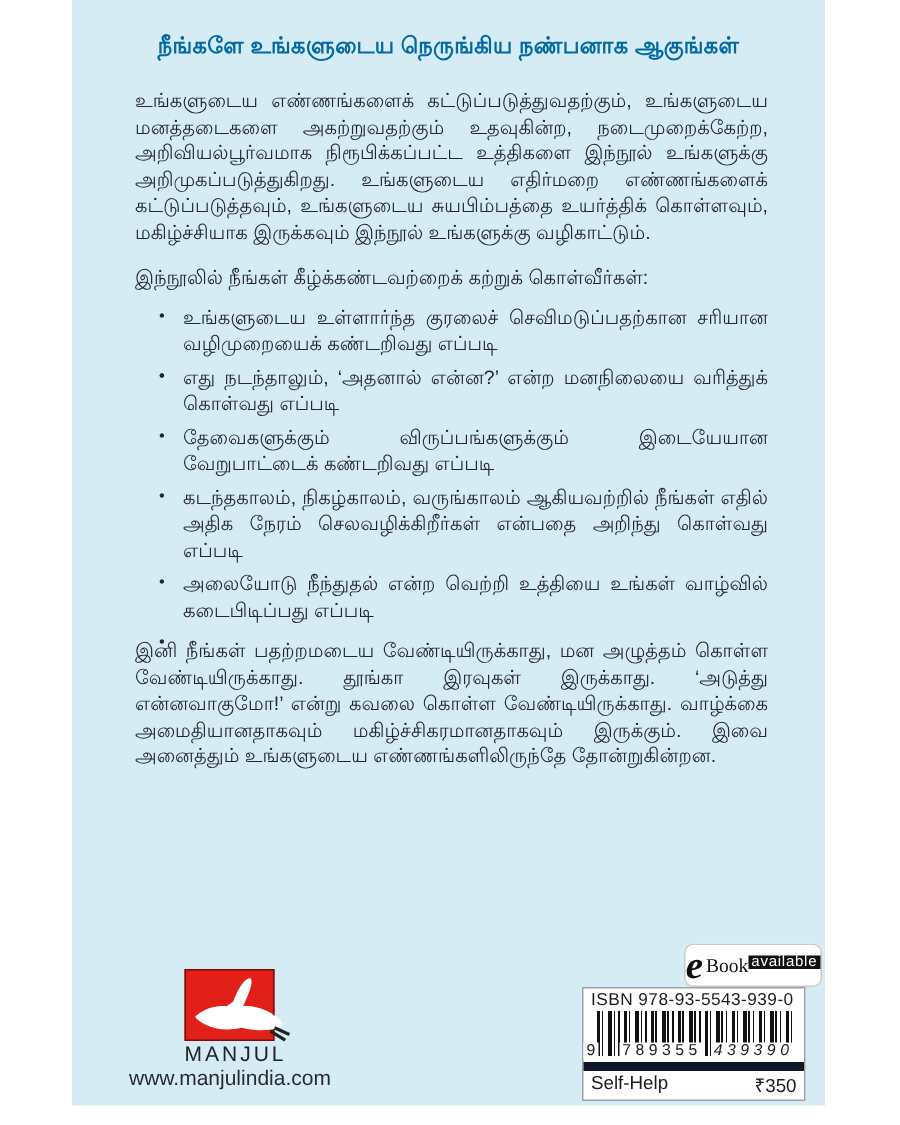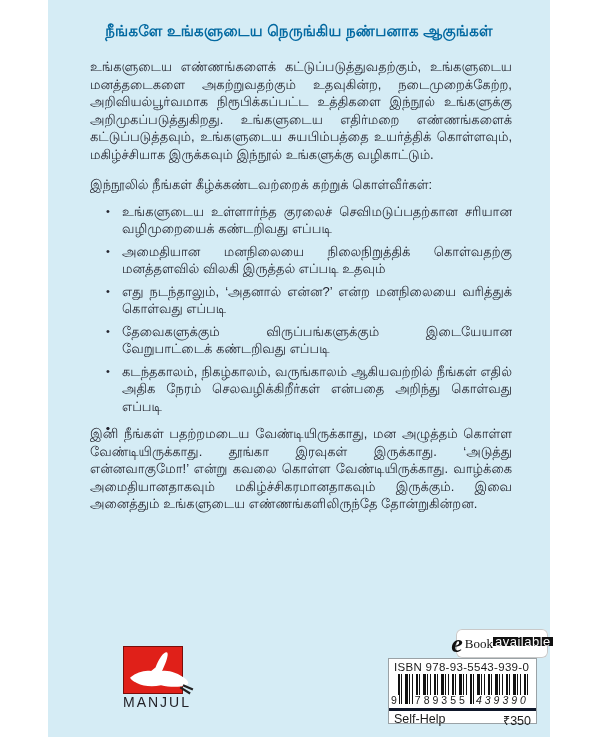--- a/index.html
+++ b/index.html
@@ -56,45 +56,45 @@
   }
   .ebook-e {
     font-family:"Liberation Serif", serif; font-style:italic; font-weight:bold;
     font-size:26px; line-height:26px; color:#111;
   }
   .ebook-right { display:flex; align-items:flex-start; }
   .ebook-book {
     font-family:"Liberation Serif", serif; font-size:13px; line-height:13px; color:#111;
   }
   .ebook-available {
-    font-size:13px; line-height:9px; color:#ffffff; background:#111;
+    font-size:10px; line-height:9px; color:#ffffff; background:#111;
     padding:0 2px; letter-spacing:0.5px;
   }
 
   
   .barcode-box {
-    position:absolute; left:388px; top:658px; width:149px; height:66px;
+    position:absolute; left:388px; top:658px; width:149px; height:76px;
     background:#ffffff; border:1px solid #9aa2a6; box-sizing:border-box;
     padding:2px 5px 0 5px; color:#1b1b1b;
   }
   .isbn-row { font-size:11.5px; letter-spacing:0.3px; }
   .bars {
     margin-top:1px; height:30px; width:131px; margin-left:4px;
     background:repeating-linear-gradient(90deg,
       #111 0 2px, #fff 2px 3px, #111 3px 4px, #fff 4px 7px,
       #111 7px 10px, #fff 10px 11px, #111 11px 12px, #fff 12px 14px,
       #111 14px 15px, #fff 15px 18px);
   }
   .digits-row { display:flex; margin-top:-9px; font-size:10.5px; line-height:11px; }
   .digit-group { background:#ffffff; padding:0 2px; }
   .digit-group.g0 { margin-left:-5px; }
   .digit-group.g1 { margin-left:14px; letter-spacing:3px; }
   .digit-group.g2 { margin-left:4px; letter-spacing:3px;font-style:italic; }
   .price-row {
-    border-top:3px solid #0f172a; margin:2px -5px 0 -5px; padding:1px 5px;
+    border-top:6px solid #0f172a; margin:2px -5px 0 -5px; padding:1px 5px;
     display:flex; justify-content:space-between; font-size:12.5px;
   }
 </style>
 </head>
 <body>
 
 <div class="page">
   <div class="cover">
 
     <div class="title">நீங்களே உங்களுடைய நெருங்கிய நண்பனாக ஆகுங்கள்</div>
@@ -102,54 +102,55 @@
     <div class="content">
       <p>உங்களுடைய எண்ணங்களைக் கட்டுப்படுத்துவதற்கும், உங்களுடைய மனத்தடைகளை அகற்றுவதற்கும் உதவுகின்ற, நடைமுறைக்கேற்ற, அறிவியல்பூர்வமாக நிரூபிக்கப்பட்ட உத்திகளை இந்நூல் உங்களுக்கு அறிமுகப்படுத்துகிறது. உங்களுடைய எதிர்மறை எண்ணங்களைக் கட்டுப்படுத்தவும், உங்களுடைய சுயபிம்பத்தை உயர்த்திக் கொள்ளவும், மகிழ்ச்சியாக இருக்கவும் இந்நூல் உங்களுக்கு வழிகாட்டும்.</p>
       <p class="list-intro">இந்நூலில் நீங்கள் கீழ்க்கண்டவற்றைக் கற்றுக் கொள்வீர்கள்:</p>
       <ul class="learn-list">
         <li>
           <span class="bullet-mark">•</span>
           <span>உங்களுடைய உள்ளார்ந்த குரலைச் செவிமடுப்பதற்கான சரியான வழிமுறையைக் கண்டறிவது எப்படி</span>
         </li>
         <li>
           <span class="bullet-mark">•</span>
-          <span>அமைதியான மனநிலையை நிலைநிறுத்திக் கொள்வதற்கு மனத்தளவில் விலகி இருத்தல் எப்படி உதவும்</span>
         </li>
         <li>
           <span class="bullet-mark">•</span>
           <span>எது நடந்தாலும், ‘அதனால் என்ன?’ என்ற மனநிலையை வரித்துக் கொள்வது எப்படி</span>
         </li>
         <li>
           <span class="bullet-mark">•</span>
           <span>தேவைகளுக்கும் விருப்பங்களுக்கும் இடையேயான வேறுபாட்டைக் கண்டறிவது எப்படி</span>
         </li>
         <li>
           <span class="bullet-mark">•</span>
           <span>கடந்தகாலம், நிகழ்காலம், வருங்காலம் ஆகியவற்றில் நீங்கள் எதில் அதிக நேரம் செலவழிக்கிறீர்கள் என்பதை அறிந்து கொள்வது எப்படி</span>
         </li>
         <li>
           <span class="bullet-mark">•</span>
+          <span>அலையோடு நீந்துதல் என்ற வெற்றி உத்தியை உங்கள் வாழ்வில் கடைபிடிப்பது எப்படி</span>
         </li>
         <li>
           <span class="bullet-mark">•</span>
         </li>
       </ul>
       <p class="closing">இனி நீங்கள் பதற்றமடைய வேண்டியிருக்காது, மன அழுத்தம் கொள்ள வேண்டியிருக்காது. தூங்கா இரவுகள் இருக்காது. ‘அடுத்து என்னவாகுமோ!’ என்று கவலை கொள்ள வேண்டியிருக்காது. வாழ்க்கை அமைதியானதாகவும் மகிழ்ச்சிகரமானதாகவும் இருக்கும். இவை அனைத்தும் உங்களுடைய எண்ணங்களிலிருந்தே தோன்றுகின்றன.</p>
     </div>
   </div>
 
   <div class="logo-block">
     <div class="logo-square">
       <svg width="72" height="44" viewBox="0 0 120 80">
         <path d="M4,50 C16,40 30,36 42,38 L50,32 C56,16 64,4 70,4 C74,4 72,14 68,24 L62,38 C74,36 92,42 104,52 C110,57 112,62 106,64 C94,68 76,68 60,64 C44,68 28,66 16,60 C10,57 4,53 4,50 Z" fill="#ffffff"></path>
         <path d="M100,64 L118,72 M95,68 L113,79" stroke="#222222" stroke-width="4" fill="none"></path>
       </svg>
     </div>
     <div class="logo-name">MANJUL</div>
   </div>
+  <div class="website">www.manjulindia.com</div>
 
   <div class="ebook-badge">
     <span class="ebook-e">e</span>
     <span class="ebook-right">
       <span class="ebook-book">Book</span>
       <span class="ebook-available">available</span>
     </span>
   </div>
 
   <div class="barcode-box">

